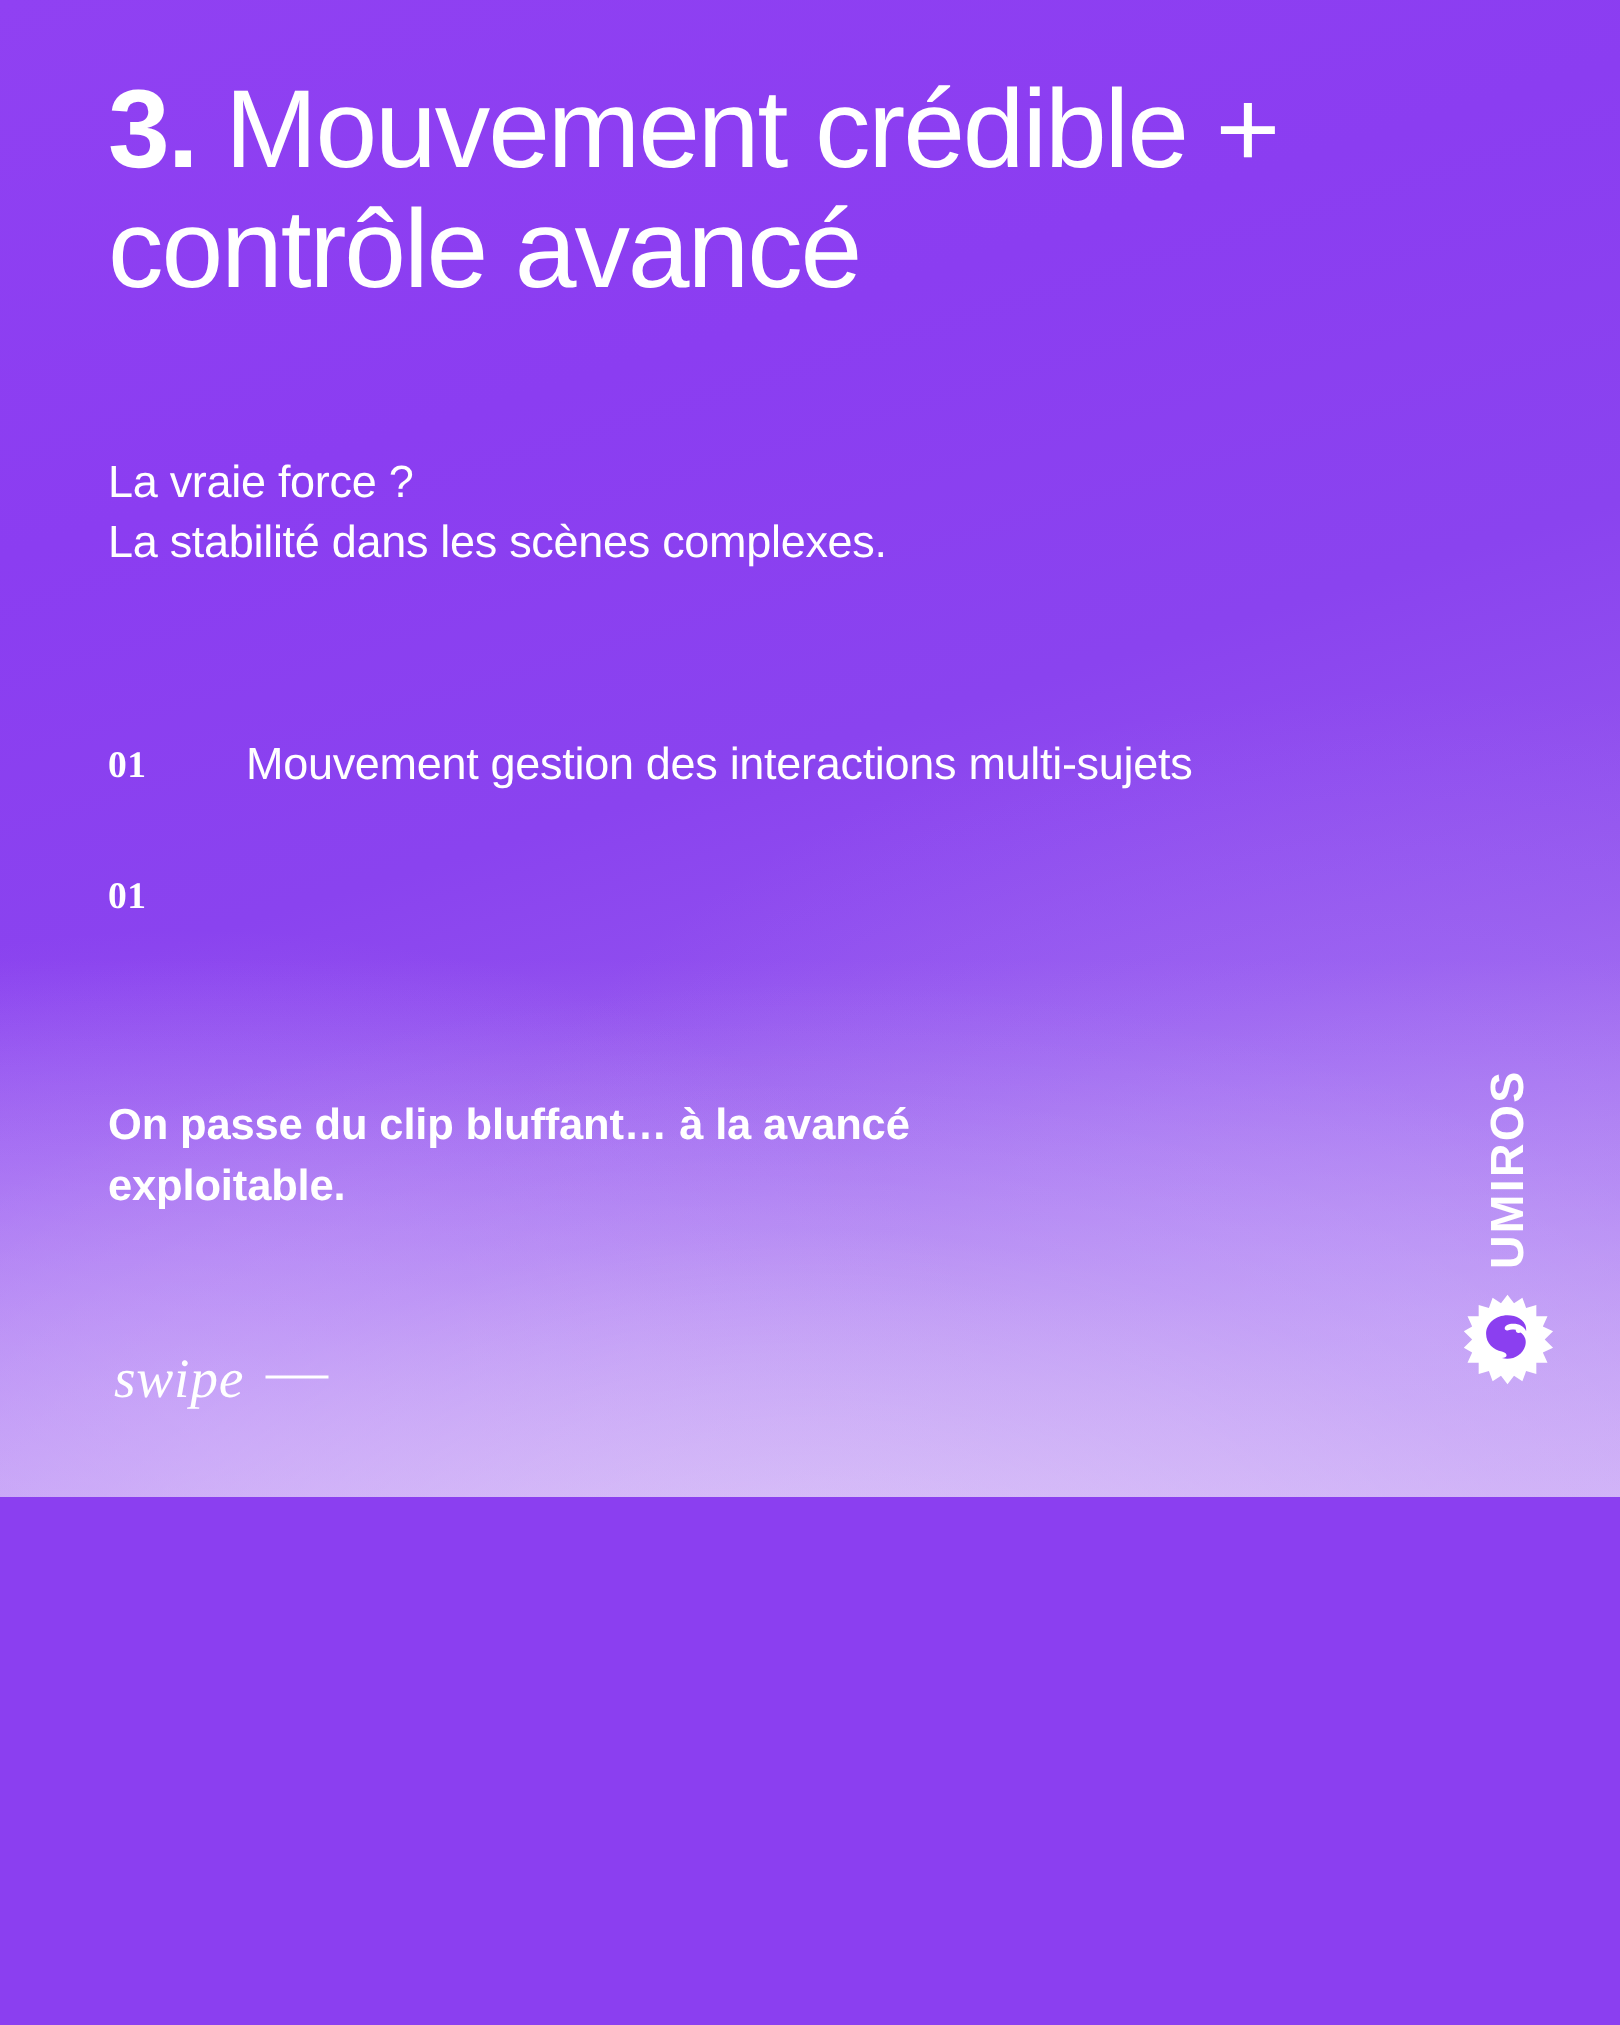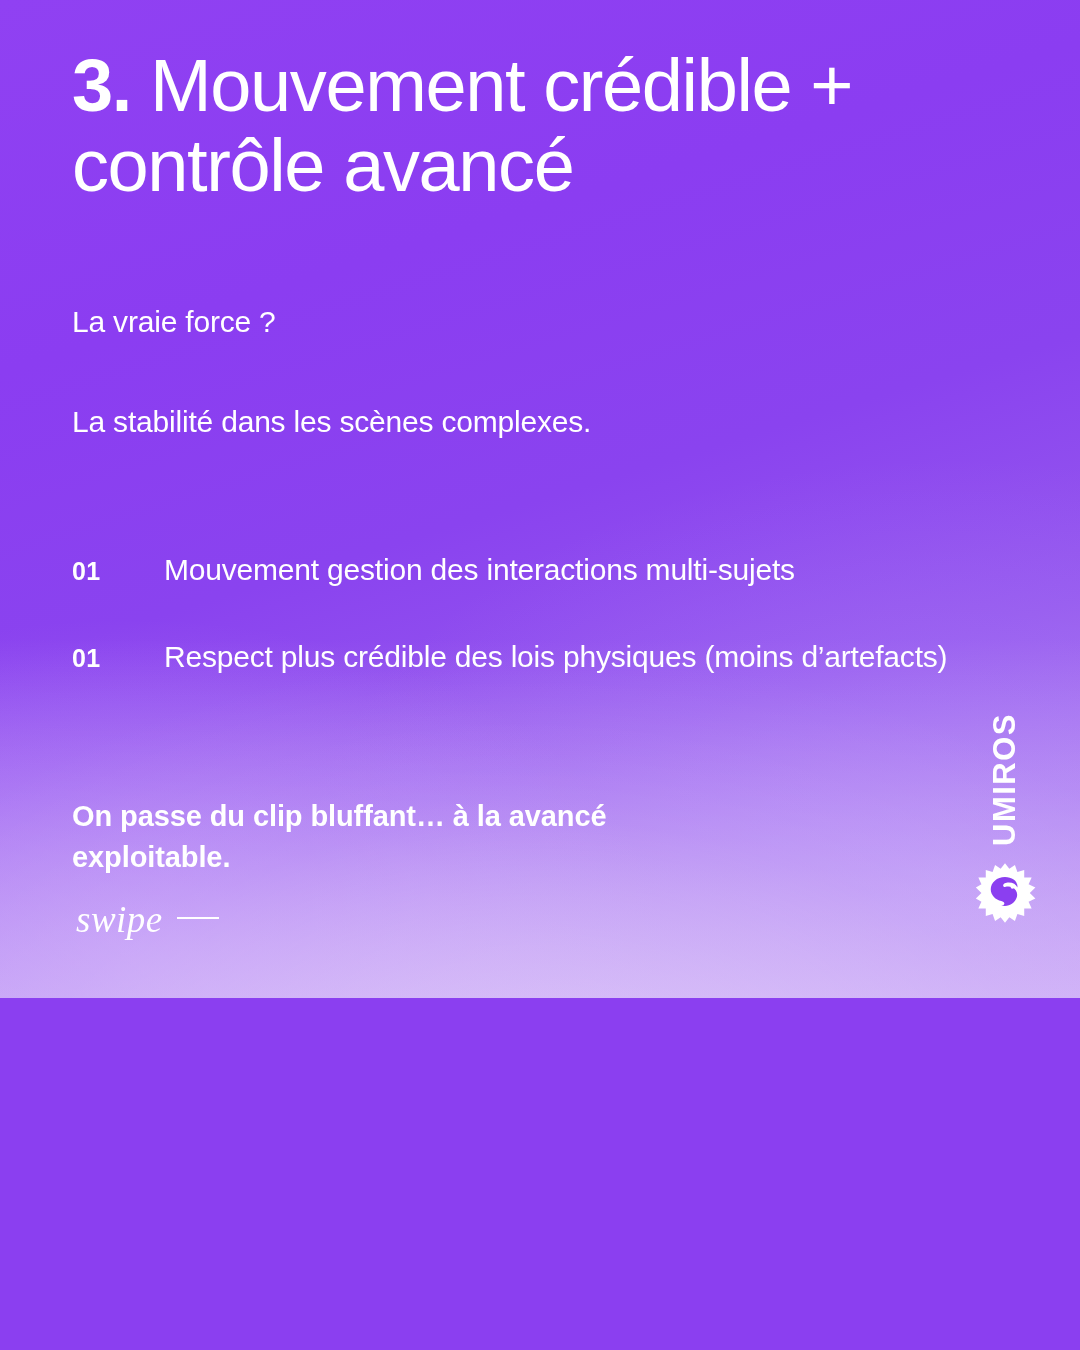--- a/index.html
+++ b/index.html
@@ -62,41 +62,41 @@
     margin-top: 96px;
   }
   .intro-line {
     color: #ffffff;
     font-size: 30px;
     line-height: 1.35;
     letter-spacing: -0.2px;
     font-weight: 400;
   }
   .intro-line + .intro-line {
-    margin-top: 60px;
   }
 
   
   .list {
     margin-top: 106px;
   }
   .list-item {
     display: flex;
     align-items: flex-start;
     margin-bottom: 46px;
   }
   .list-item:last-child { margin-bottom: 0; }
 
   .item-num {
     flex: 0 0 92px;
     color: #ffffff;
     font-size: 25px;
     font-weight: 700;
     letter-spacing: 0.4px;
     padding-top: 8px;
+    font-family: Liberation Serif, serif;
   }
   .item-text {
     color: #ffffff;
     font-size: 30px;
     line-height: 1.38;
     letter-spacing: -0.2px;
     max-width: 830px;
   }
 
   
@@ -175,21 +175,20 @@
 
     <div class="list">
 
       <div class="list-item">
         <div class="item-num">01</div>
         <div class="item-text">Mouvement gestion des interactions multi-sujets</div>
       </div>
 
       <div class="list-item">
         <div class="item-num">01</div>
-        <div class="item-text">Respect plus crédible des lois physiques (moins d’artefacts)</div>
       </div>
 
 
     </div>
 
     <p class="kicker">On passe du clip bluffant… à la avancé exploitable.</p>
 
   </div>
 
   <div class="swipe">

